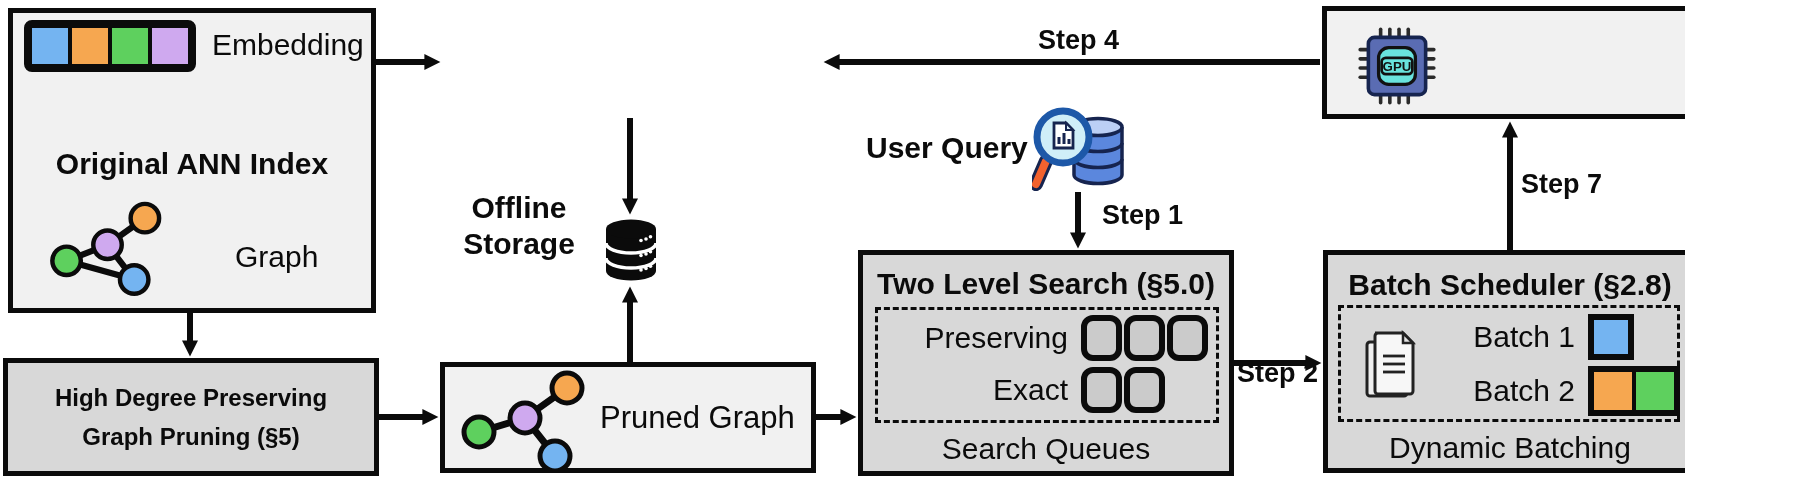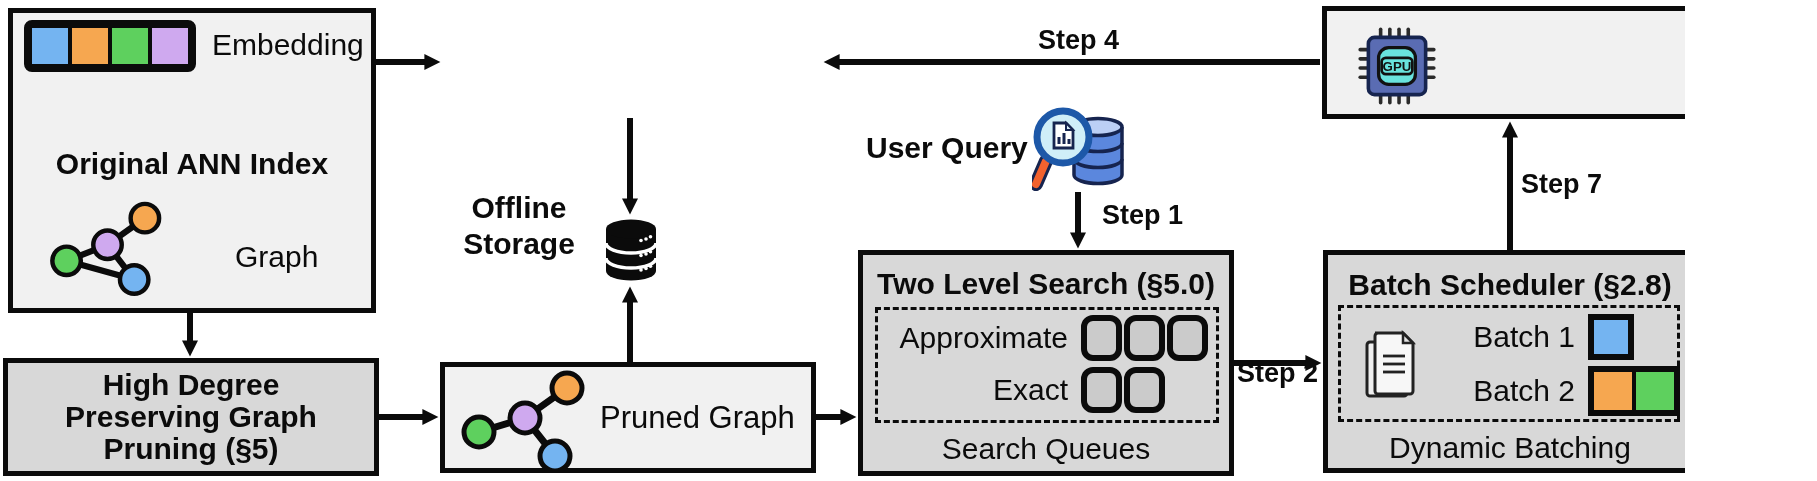--- a/index.html
+++ b/index.html
@@ -36,21 +36,21 @@
   #cache-label{left:164px;top:13px;width:200px;}
 
   
   #box-ers{left:1322px;top:6px;width:376px;height:113px;}
   #gpu-icon{position:absolute;left:25px;top:10px;}
   #ers-label{left:125px;top:0px;width:250px;line-height:35px;}
 
   
   #box-pruning{left:3px;top:358px;width:376px;height:118px;display:flex;
     align-items:center;justify-content:center;text-align:center;}
-  #pruning-title{font-size:30px;font-weight:bold;line-height:32px;max-width:335px;}
+  #pruning-title{font-size:24px;font-weight:bold;line-height:39px;max-width:335px;}
 
   
   #box-pruned{left:440px;top:362px;width:376px;height:111px;}
   #pruned-graph-icon{position:absolute;left:10px;top:1px;}
   #pruned-label{left:155px;top:33px;font-size:31px;}
 
   
   #box-tls{left:858px;top:250px;width:376px;height:226px;}
   #tls-title{left:0;top:11px;width:366px;text-align:center;font-weight:bold;}
   #tls-dashed{position:absolute;left:12px;top:52px;width:344px;height:116px;
@@ -167,21 +167,21 @@
       <circle class="node fill-orange" cx="112" cy="20" r="15"></circle>
       <circle class="node fill-blue" cx="100" cy="88" r="15"></circle>
     </svg>
     <span class="lbl" id="pruned-label">Pruned Graph</span>
   </div>
 
   <div class="box dark" id="box-tls">
     <span class="lbl" id="tls-title">Two Level Search (§5.0)</span>
     <div id="tls-dashed">
       <div class="q-row" id="q-row-approx">
-        <span class="q-label">Approximate</span>
+        <span class="q-label">Preserving</span>
         <div class="q-squares">
           <div class="q-sq"></div>
           <div class="q-sq"></div>
           <div class="q-sq"></div>
         </div>
       </div>
       <div class="q-row" id="q-row-exact">
         <span class="q-label">Exact</span>
         <div class="q-squares">
           <div class="q-sq"></div>

